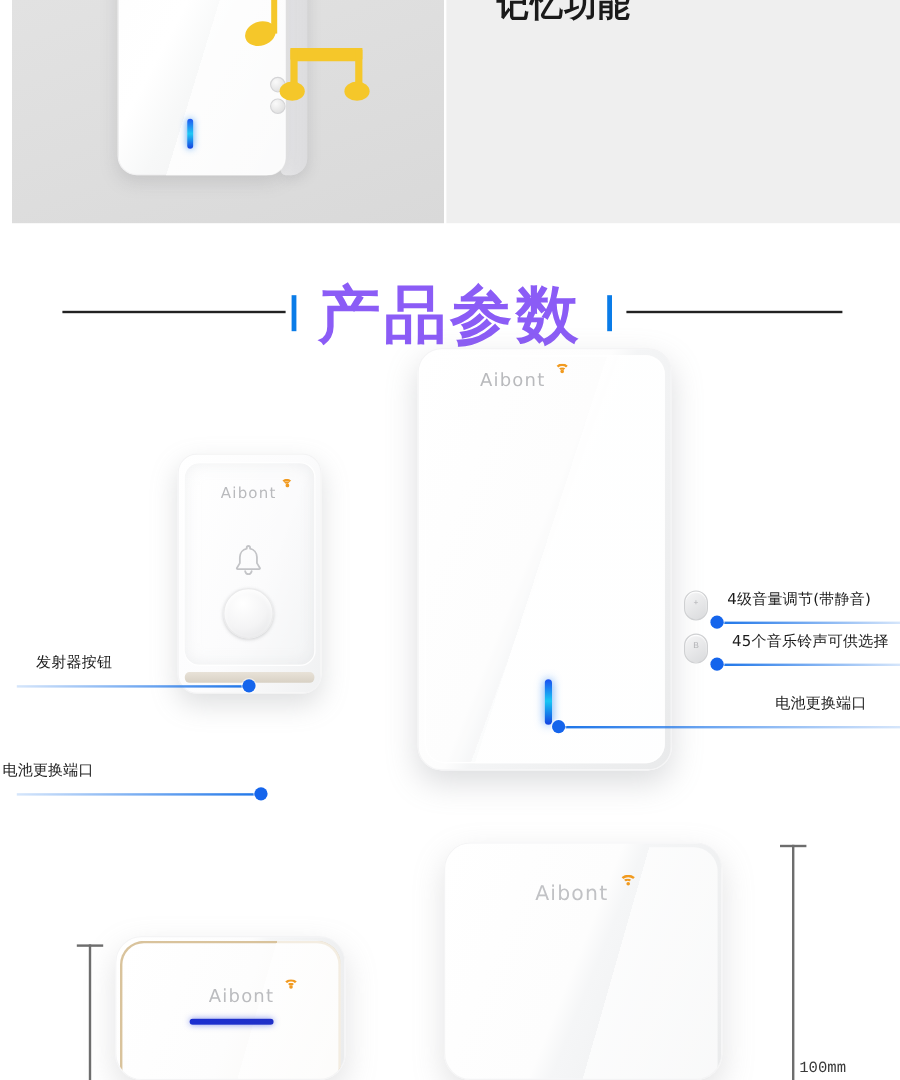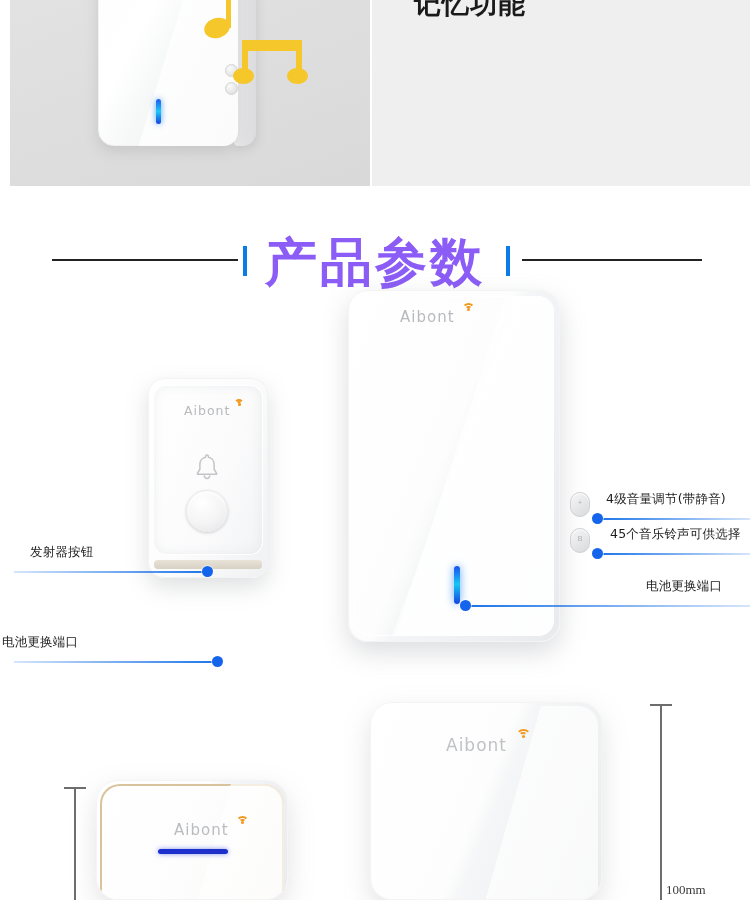--- a/index.html
+++ b/index.html
@@ -243,21 +243,21 @@
     position:absolute; border-radius:6px 20px 0 0;
     background: linear-gradient(90deg,#f2f2f3 0%,#e5e6e8 50%,#dddee1 100%);
     z-index:-1;
   }
 
   
   .dim-line { position:absolute; width:2px; background:#6d6d6d; }
   .dim-cap  { position:absolute; height:2px; background:#6d6d6d; }
   .dim-text {
     position:absolute; font-size:13px; color:#3a3a3a;
-    font-family:Liberation Serif, serif; white-space:nowrap;
+    font-family:Liberation Mono, monospace; white-space:nowrap;
   }
 </style>
 </head>
 <body>
 
 <div class="page">
 
   <div class="top-banner">
 
     <div class="panel-left">

